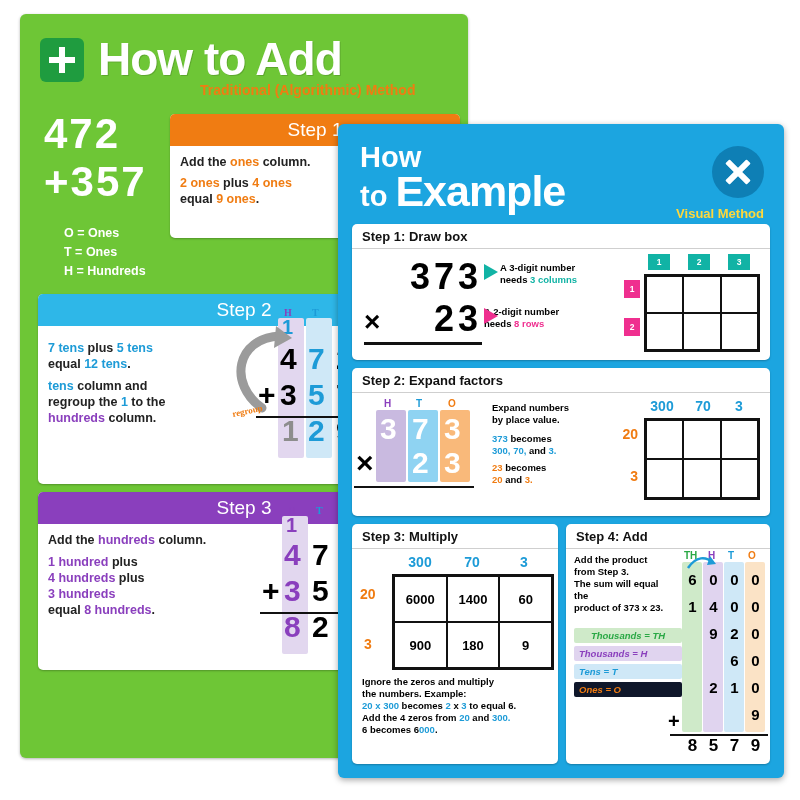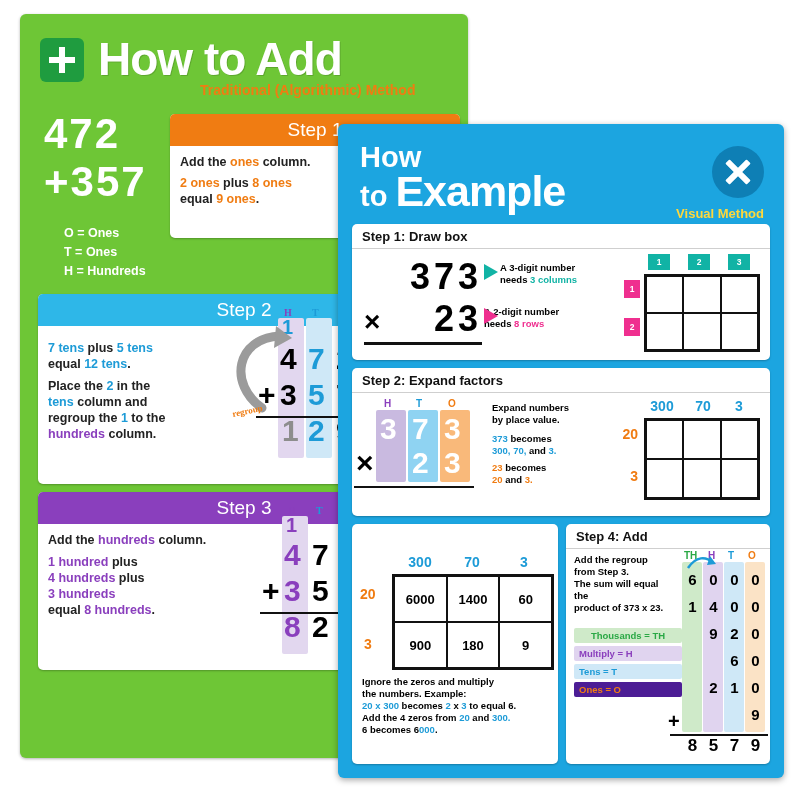--- a/index.html
+++ b/index.html
@@ -96,21 +96,21 @@
     </div>
 
     <div class="card step1">
       <div class="card-title s1-head">Step 1</div>
       <div class="card-body">
         <div>
           <span>Add the </span><span class="orange">ones</span><span> column.</span>
         </div>
         <div style="height:5px"></div>
         <div>
-          <span class="orange">2 ones</span><span> plus </span><span class="orange">8 ones</span>
+          <span class="orange">2 ones</span><span> plus </span><span class="orange">4 ones</span>
         </div>
         <div>
           <span>equal </span><span class="orange">9 ones</span><span>.</span>
         </div>
       </div>
 
       <div class="colwork" style="left:196px;top:2px;width:90px;height:120px;">
         <div class="colband" style="left:46px;top:14px;width:26px;height:96px;background:#fde0c4;"></div>
         <div class="colhdr orange" style="left:28px;top:4px;">T</div>
         <div class="colhdr orange" style="left:56px;top:4px;">O</div>
@@ -130,23 +130,20 @@
       <div class="card-title s2-head">Step 2</div>
       <div class="card-body" style="width:190px;">
         <div style="height:6px"></div>
         <div>
           <span class="blue">7 tens</span><span> plus </span><span class="blue">5 tens</span>
         </div>
         <div>
           <span>equal </span><span class="blue">12 tens</span><span>.</span>
         </div>
         <div style="height:6px"></div>
-        <div>
-          <span>Place the </span><span class="blue">2</span><span> in the</span>
-        </div>
         <div>
           <span class="blue">tens</span><span> column and</span>
         </div>
         <div>
           <span>regroup the </span><span class="blue">1</span><span> to the</span>
         </div>
         <div>
           <span class="purple">hundreds</span><span> column.</span>
         </div>
       </div>
@@ -327,20 +324,21 @@
         <div></div>
           <div></div>
           <div></div>
           <div></div>
           <div></div>
           <div></div>
       </div>
     </div>
 
     <div class="mcard m3">
+      <div class="mcard-title">Step 3: Multiply</div>
 
       <div style="position:absolute;left:42px;top:30px;width:156px;display:flex;">
         <div style="flex:1;text-align:center;font-size:14px;font-weight:bold;color:#1d9bd7;">300</div>
         <div style="flex:1;text-align:center;font-size:14px;font-weight:bold;color:#1d9bd7;">70</div>
         <div style="flex:1;text-align:center;font-size:14px;font-weight:bold;color:#1d9bd7;">3</div>
       </div>
       <div style="position:absolute;left:8px;top:62px;font-size:14px;font-weight:bold;color:#f07c12;">20</div>
       <div style="position:absolute;left:12px;top:112px;font-size:14px;font-weight:bold;color:#f07c12;">3</div>
 
       <div class="box-grid" style="left:40px;top:50px;width:158px;height:92px;grid-template-columns:1fr 1fr 1fr;grid-template-rows:1fr 1fr;font-size:13px;font-weight:bold;">
@@ -364,31 +362,31 @@
         <div>
           <span>6 becomes 6</span><span class="blue">000</span><span>.</span>
         </div>
       </div>
     </div>
 
     <div class="mcard m4">
       <div class="mcard-title">Step 4: Add</div>
 
       <div style="position:absolute;left:8px;top:30px;width:100px;" class="t9">
-        <div>Add the regroup</div>
+        <div>Add the product</div>
         <div>from Step 3.</div>
         <div>The sum will equal the</div>
         <div>product of 373 x 23.</div>
       </div>
 
-      <div style="position:absolute;left:8px;top:104px;width:108px;">
+      <div style="position:absolute;left:8px;top:104px;width:108px;font-style:italic;">
         <div class="legbox green2" style="background:#cfeac9;">Thousands = TH</div>
-        <div class="legbox purple" style="background:#e0d4ef;">Multiply = H</div>
+        <div class="legbox purple" style="background:#e0d4ef;">Thousands = H</div>
         <div class="legbox blue" style="background:#cfe8f7;">Tens = T</div>
-        <div class="legbox orange" style="background:#4c1d95;">Ones = O</div>
+        <div class="legbox orange" style="background:#0f172a;">Ones = O</div>
       </div>
 
       <div style="position:absolute;left:116px;top:26px;width:86px;height:204px;">
         <div class="colhdr green2" style="left:2px;top:0;">TH</div>
         <div class="colhdr purple" style="left:26px;top:0;">H</div>
         <div class="colhdr blue" style="left:46px;top:0;">T</div>
         <div class="colhdr orange" style="left:66px;top:0;">O</div>
         <div class="colband" style="left:0px;top:12px;width:20px;height:170px;background:#cfeac9;"></div>
         <div class="colband" style="left:21px;top:12px;width:20px;height:170px;background:#e0d4ef;"></div>
         <div class="colband" style="left:42px;top:12px;width:20px;height:170px;background:#cfe8f7;"></div>

